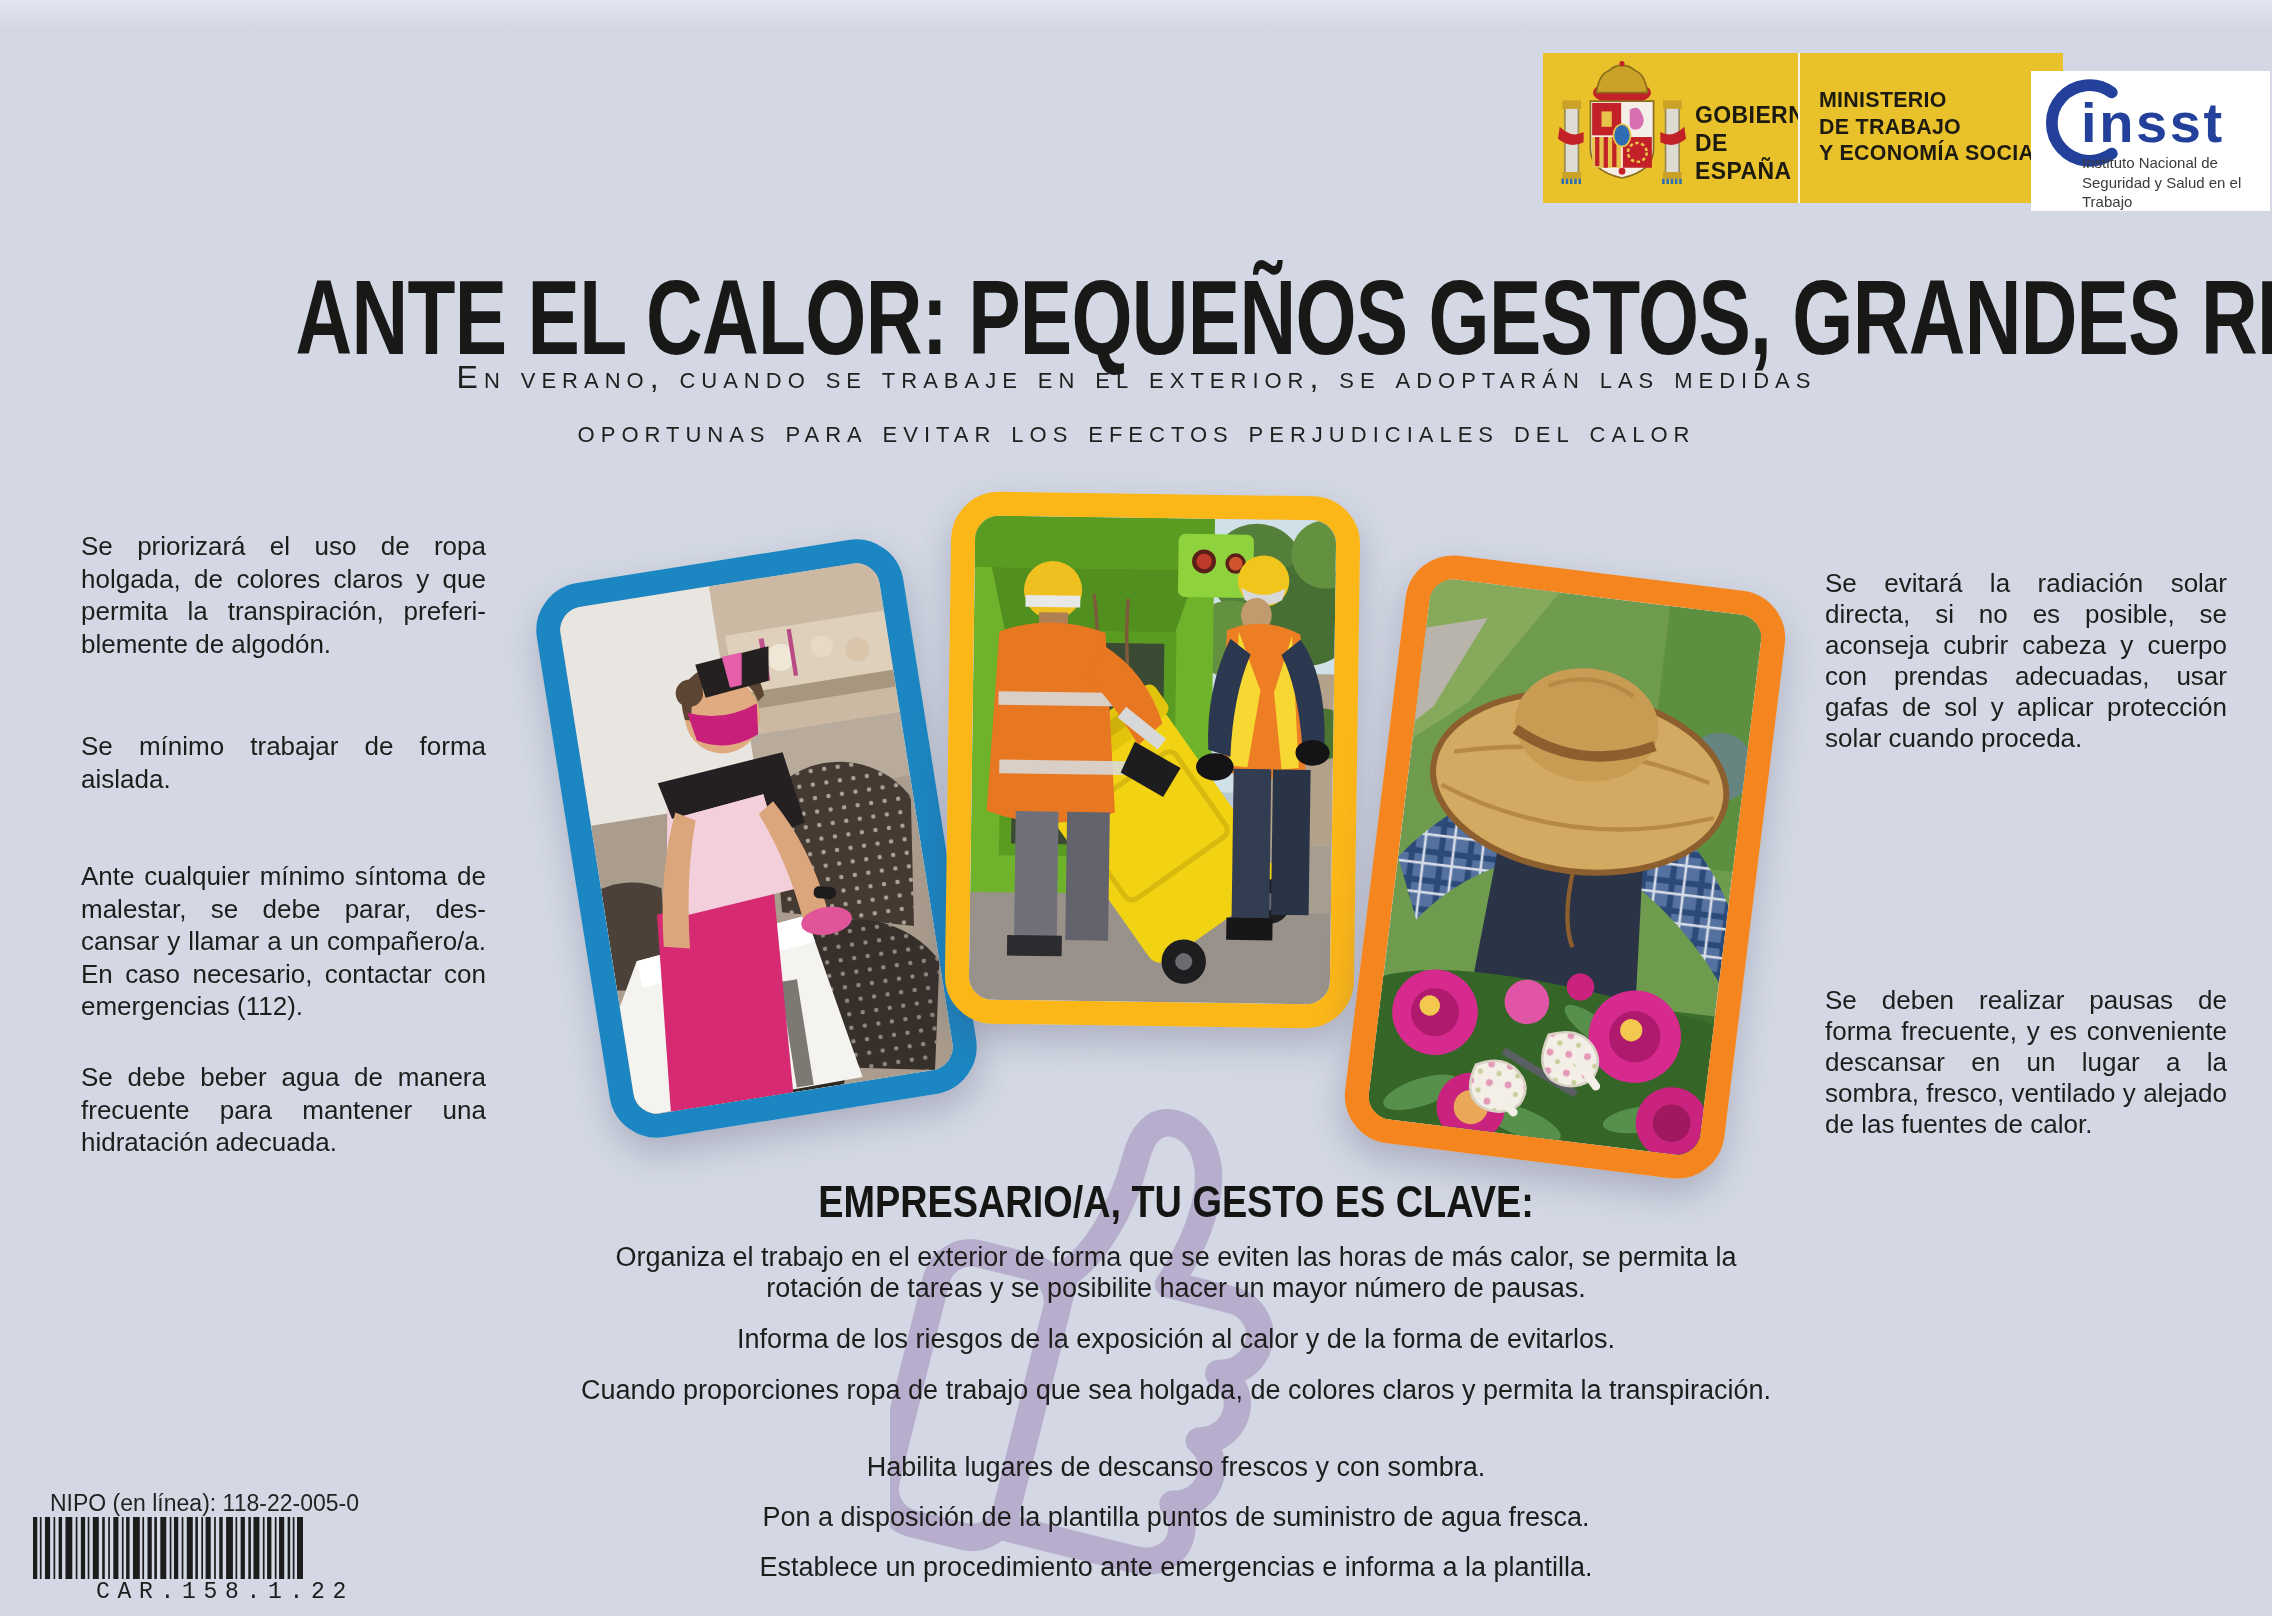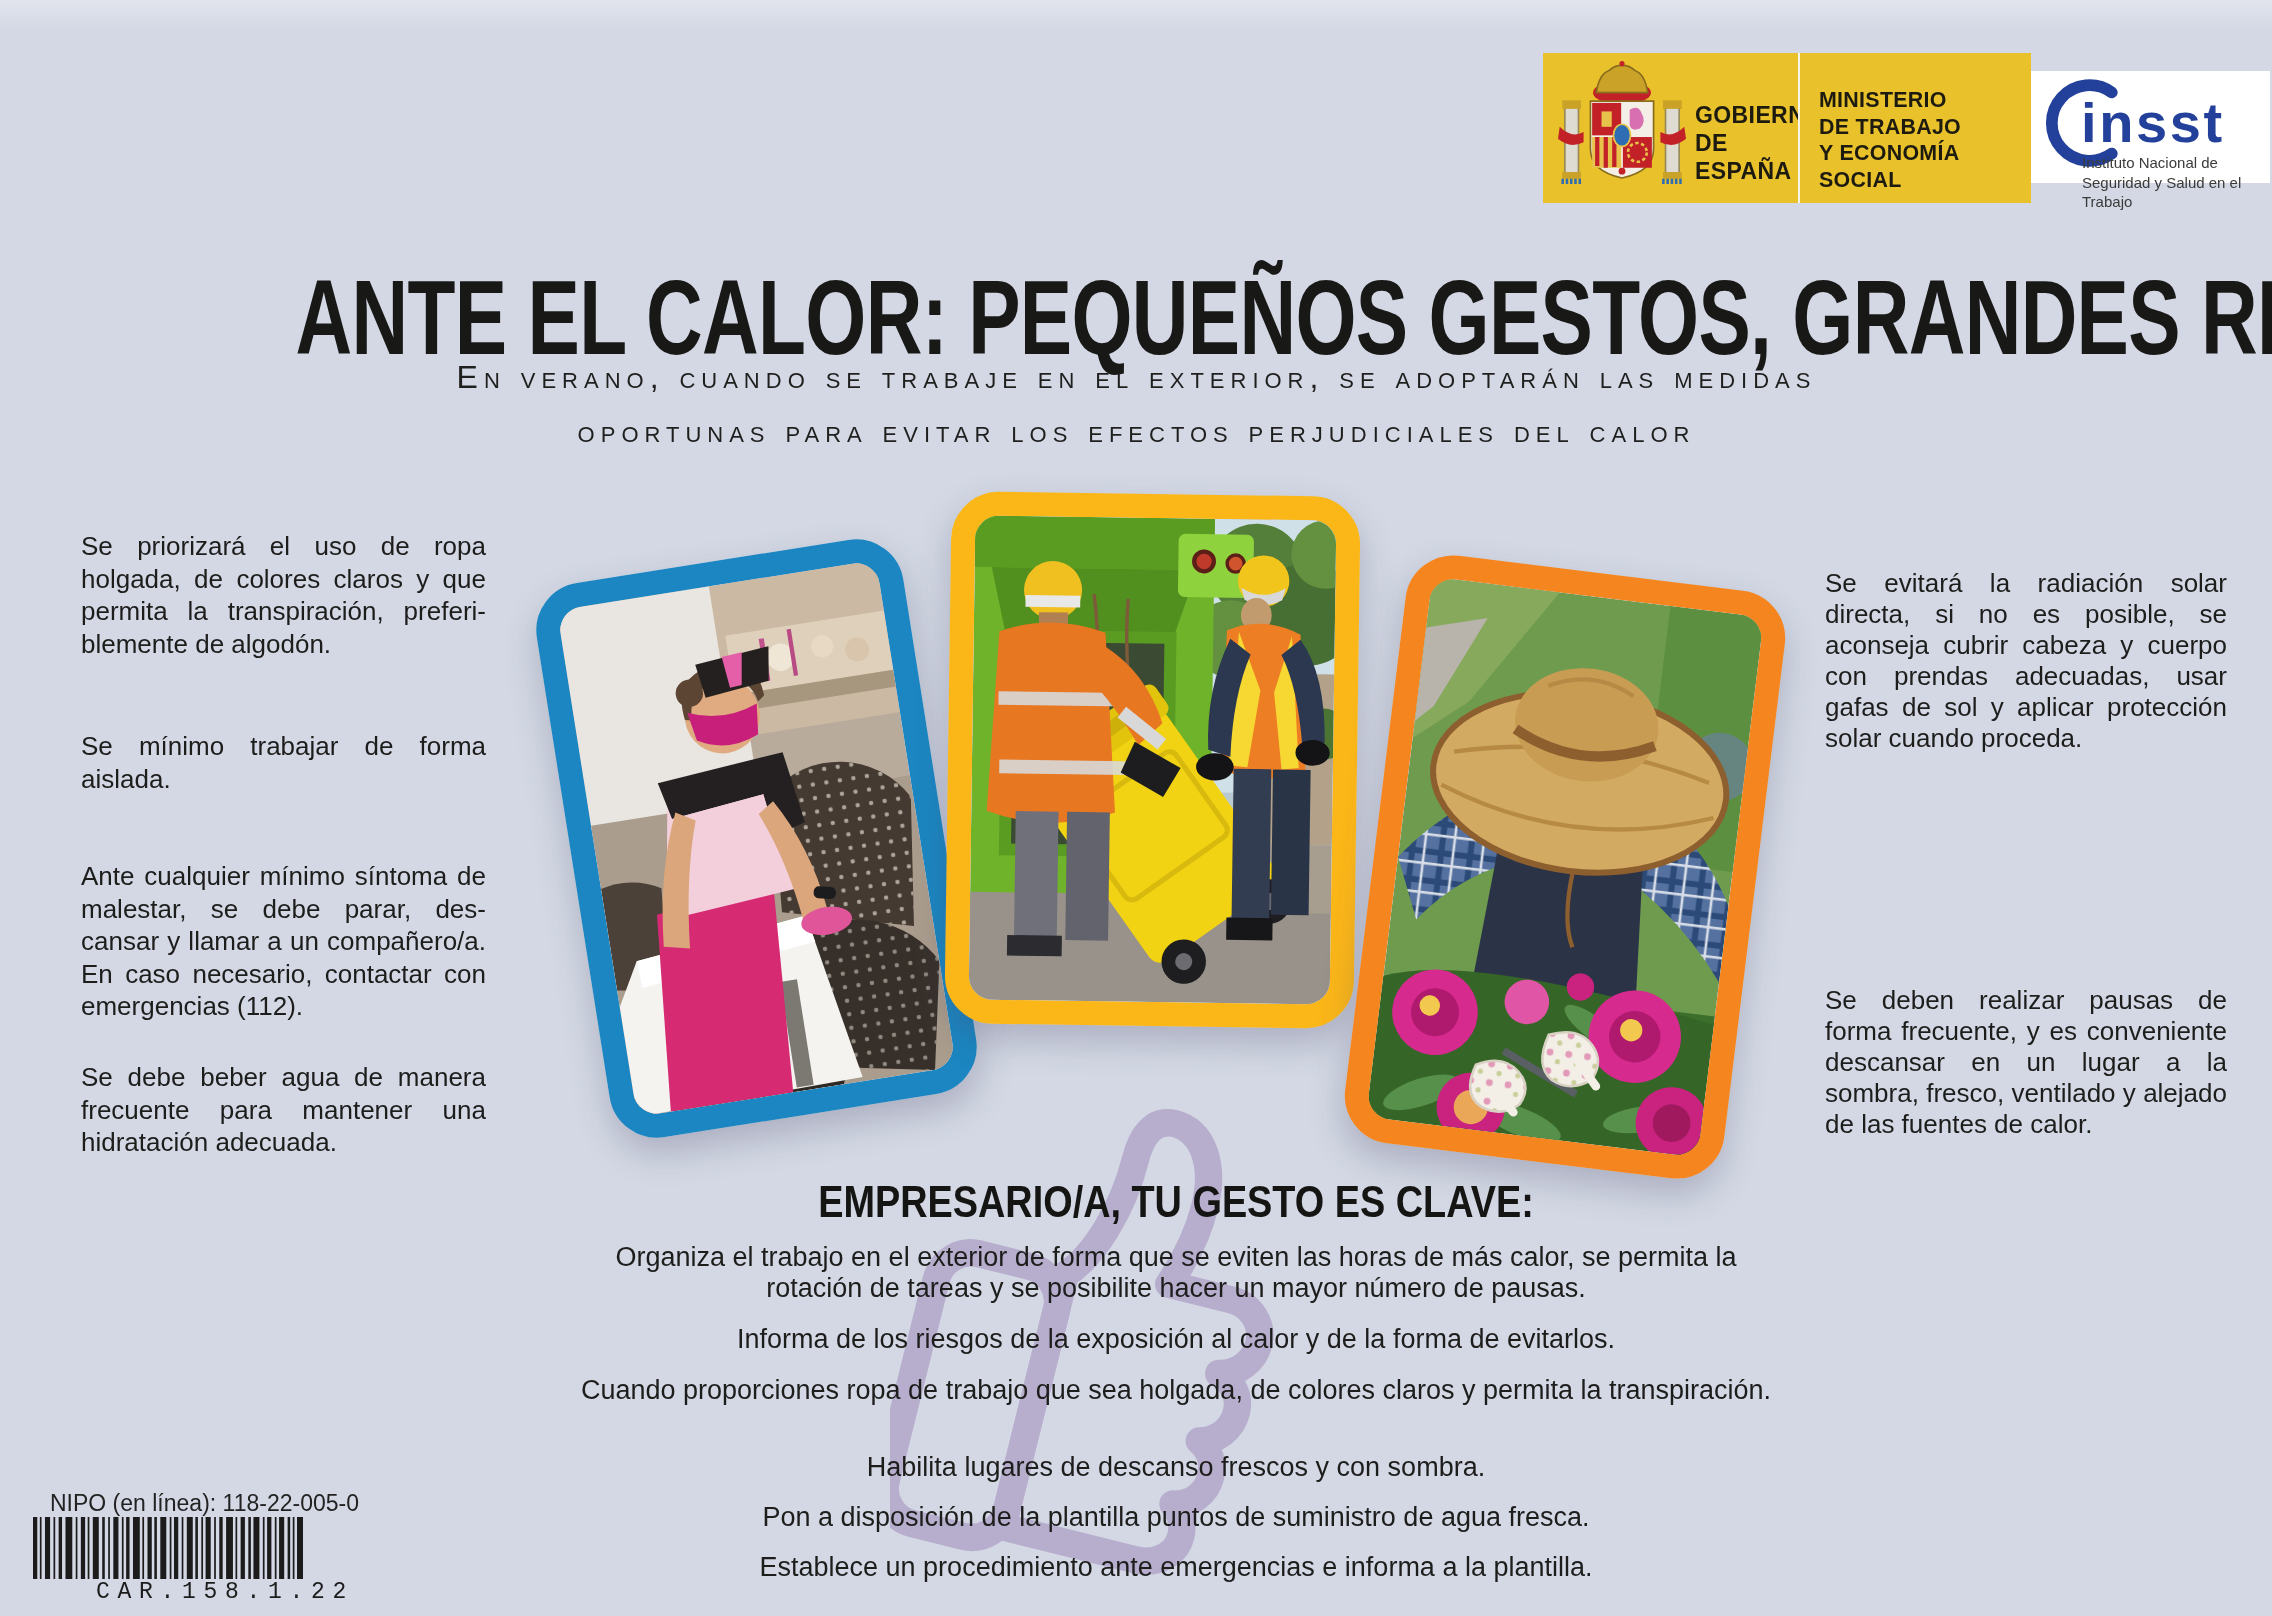--- a/index.html
+++ b/index.html
@@ -83,29 +83,29 @@
       <circle cx="75" cy="130" r="4" fill="#c22127"></circle>
     </svg>
     <div class="abs gov-text" style="left:152px;top:48px;">
       <div>GOBIERNO</div>
       <div>DE ESPAÑA</div>
     </div>
   </div>
 
   <div class="abs gov-sep" style="left:1798px;top:53px;height:150px;"></div>
 
-  <div class="abs gov-block" style="left:1800px;top:53px;width:231px;height:150px;">
+  <div class="abs gov-block" style="left:1800px;top:53px;width:231px;height:150px;padding-left:32px;">
     <div class="abs min-text" style="left:19px;top:34px;">
       <div>MINISTERIO</div>
       <div>DE TRABAJO</div>
       <div>Y ECONOMÍA SOCIAL</div>
     </div>
   </div>
 
-  <div class="abs insst-block" style="left:2031px;top:71px;width:239px;height:112px;">
+  <div class="abs insst-block" style="left:2031px;top:71px;width:239px;height:140px;">
     <svg class="abs" style="left:6.8px;top:6.8px;width:90px;height:90px;" viewBox="0 0 100 100">
       <path d="M82 16 A42 42 0 1 0 82 84" fill="none" stroke="#23409a" stroke-width="13" stroke-linecap="round"></path>
     </svg>
     <div class="abs insst-word" style="left:50px;top:24px;">insst</div>
     <div class="abs insst-sub" style="left:51px;top:82px;">
       <div>Instituto Nacional de</div>
       <div>Seguridad y Salud en el Trabajo</div>
     </div>
   </div>
 

